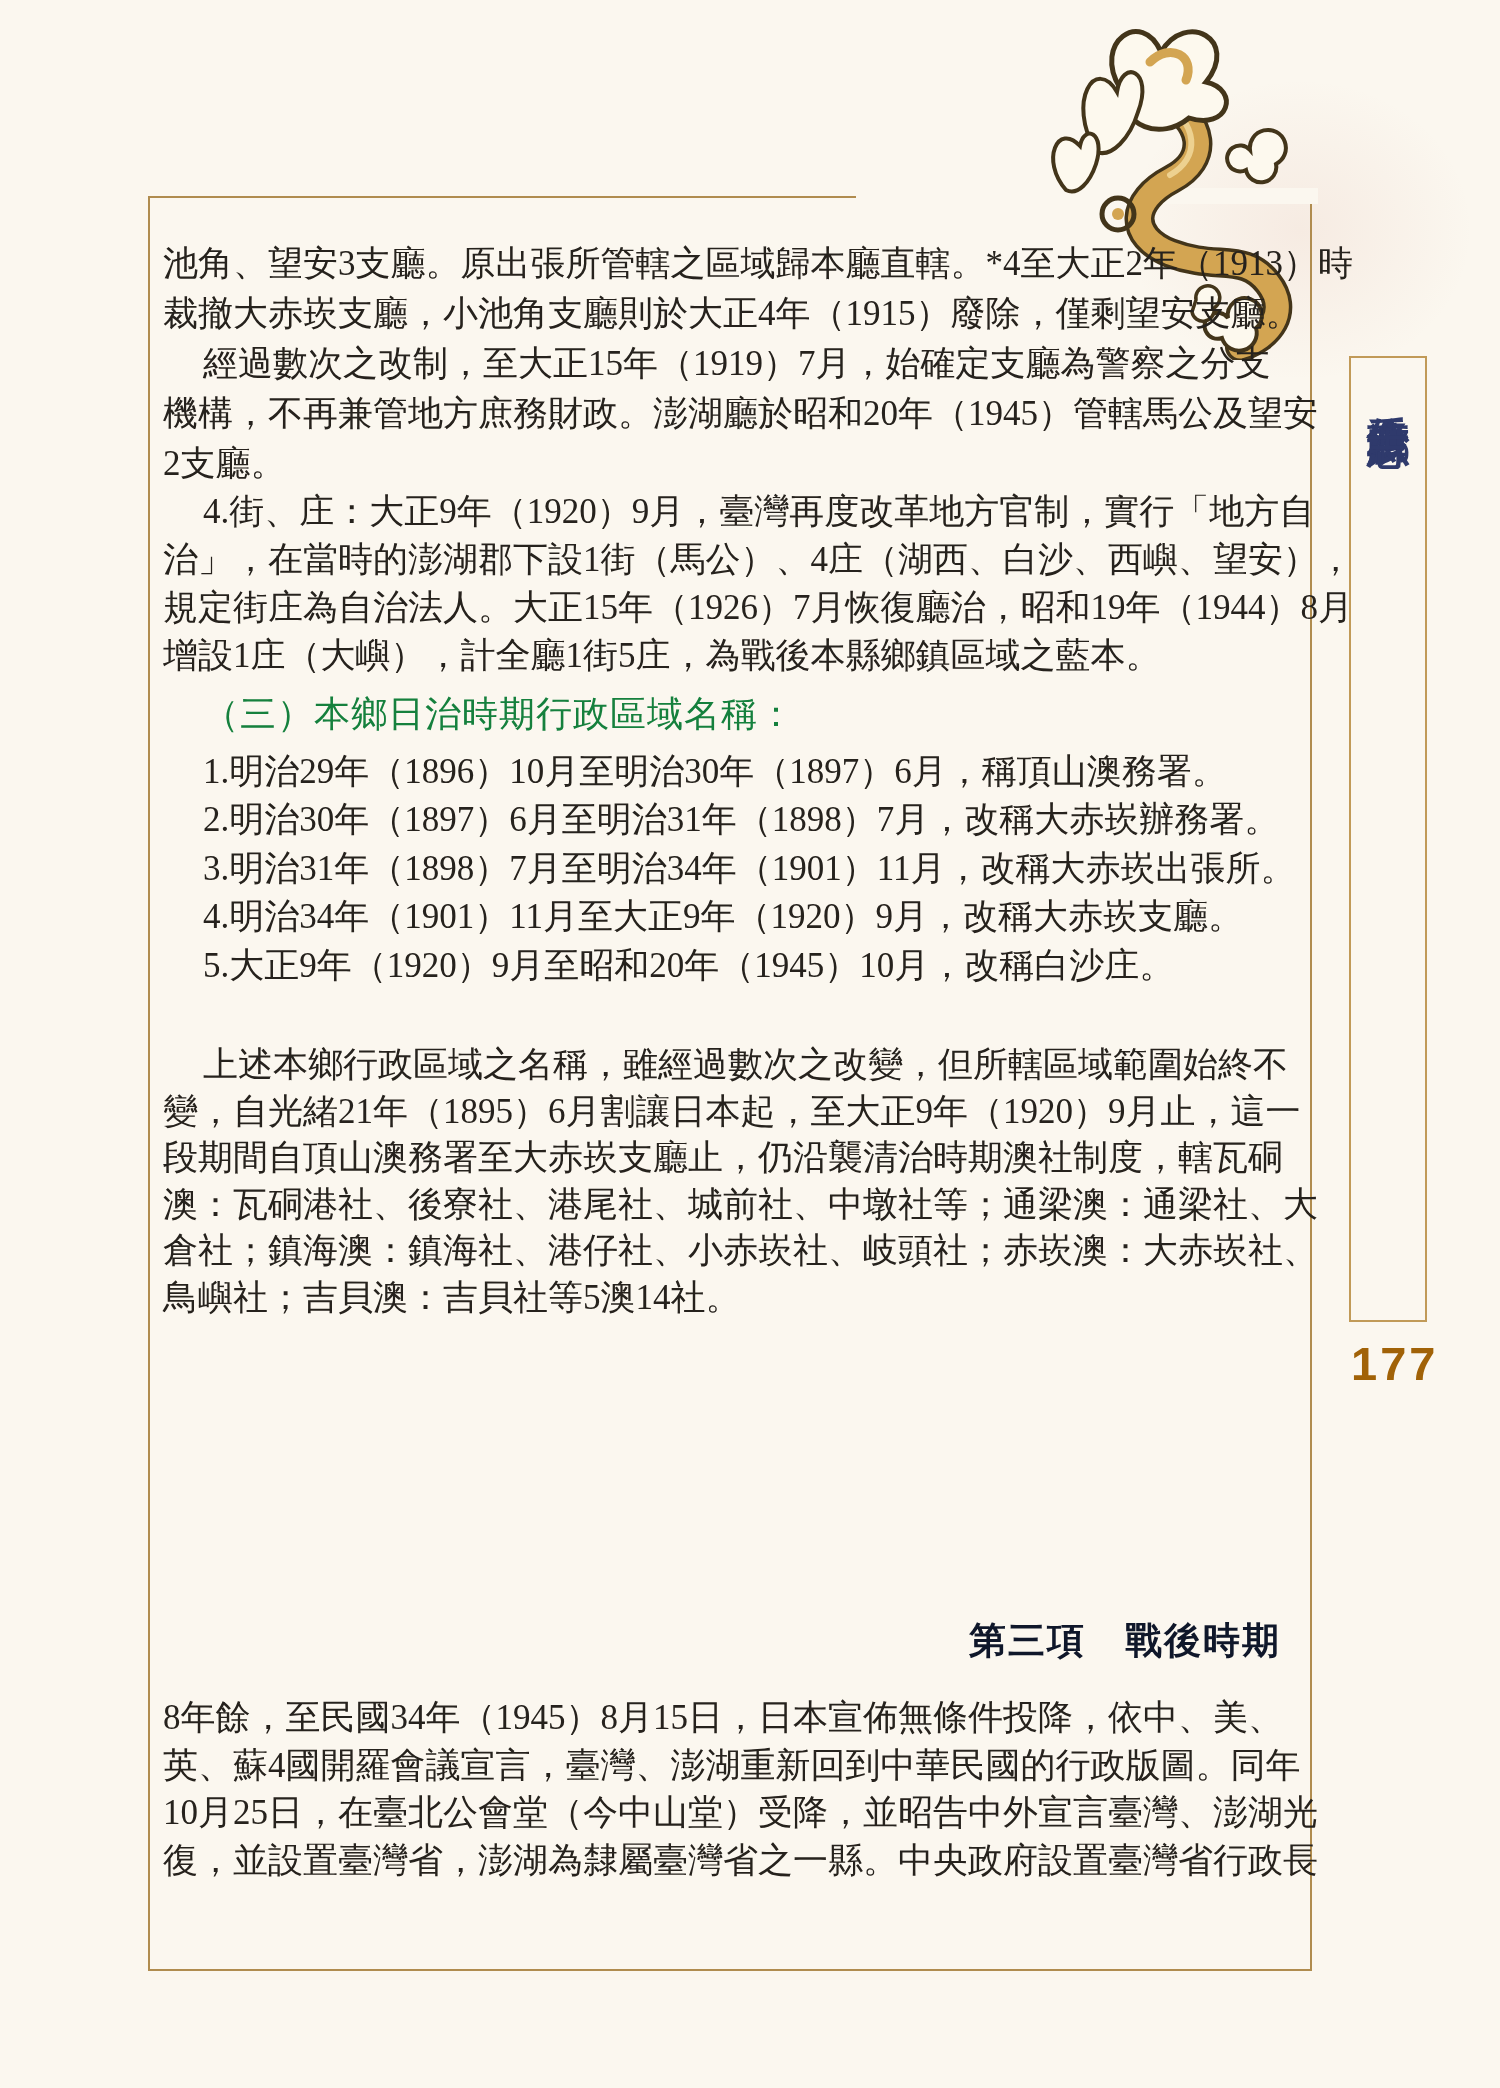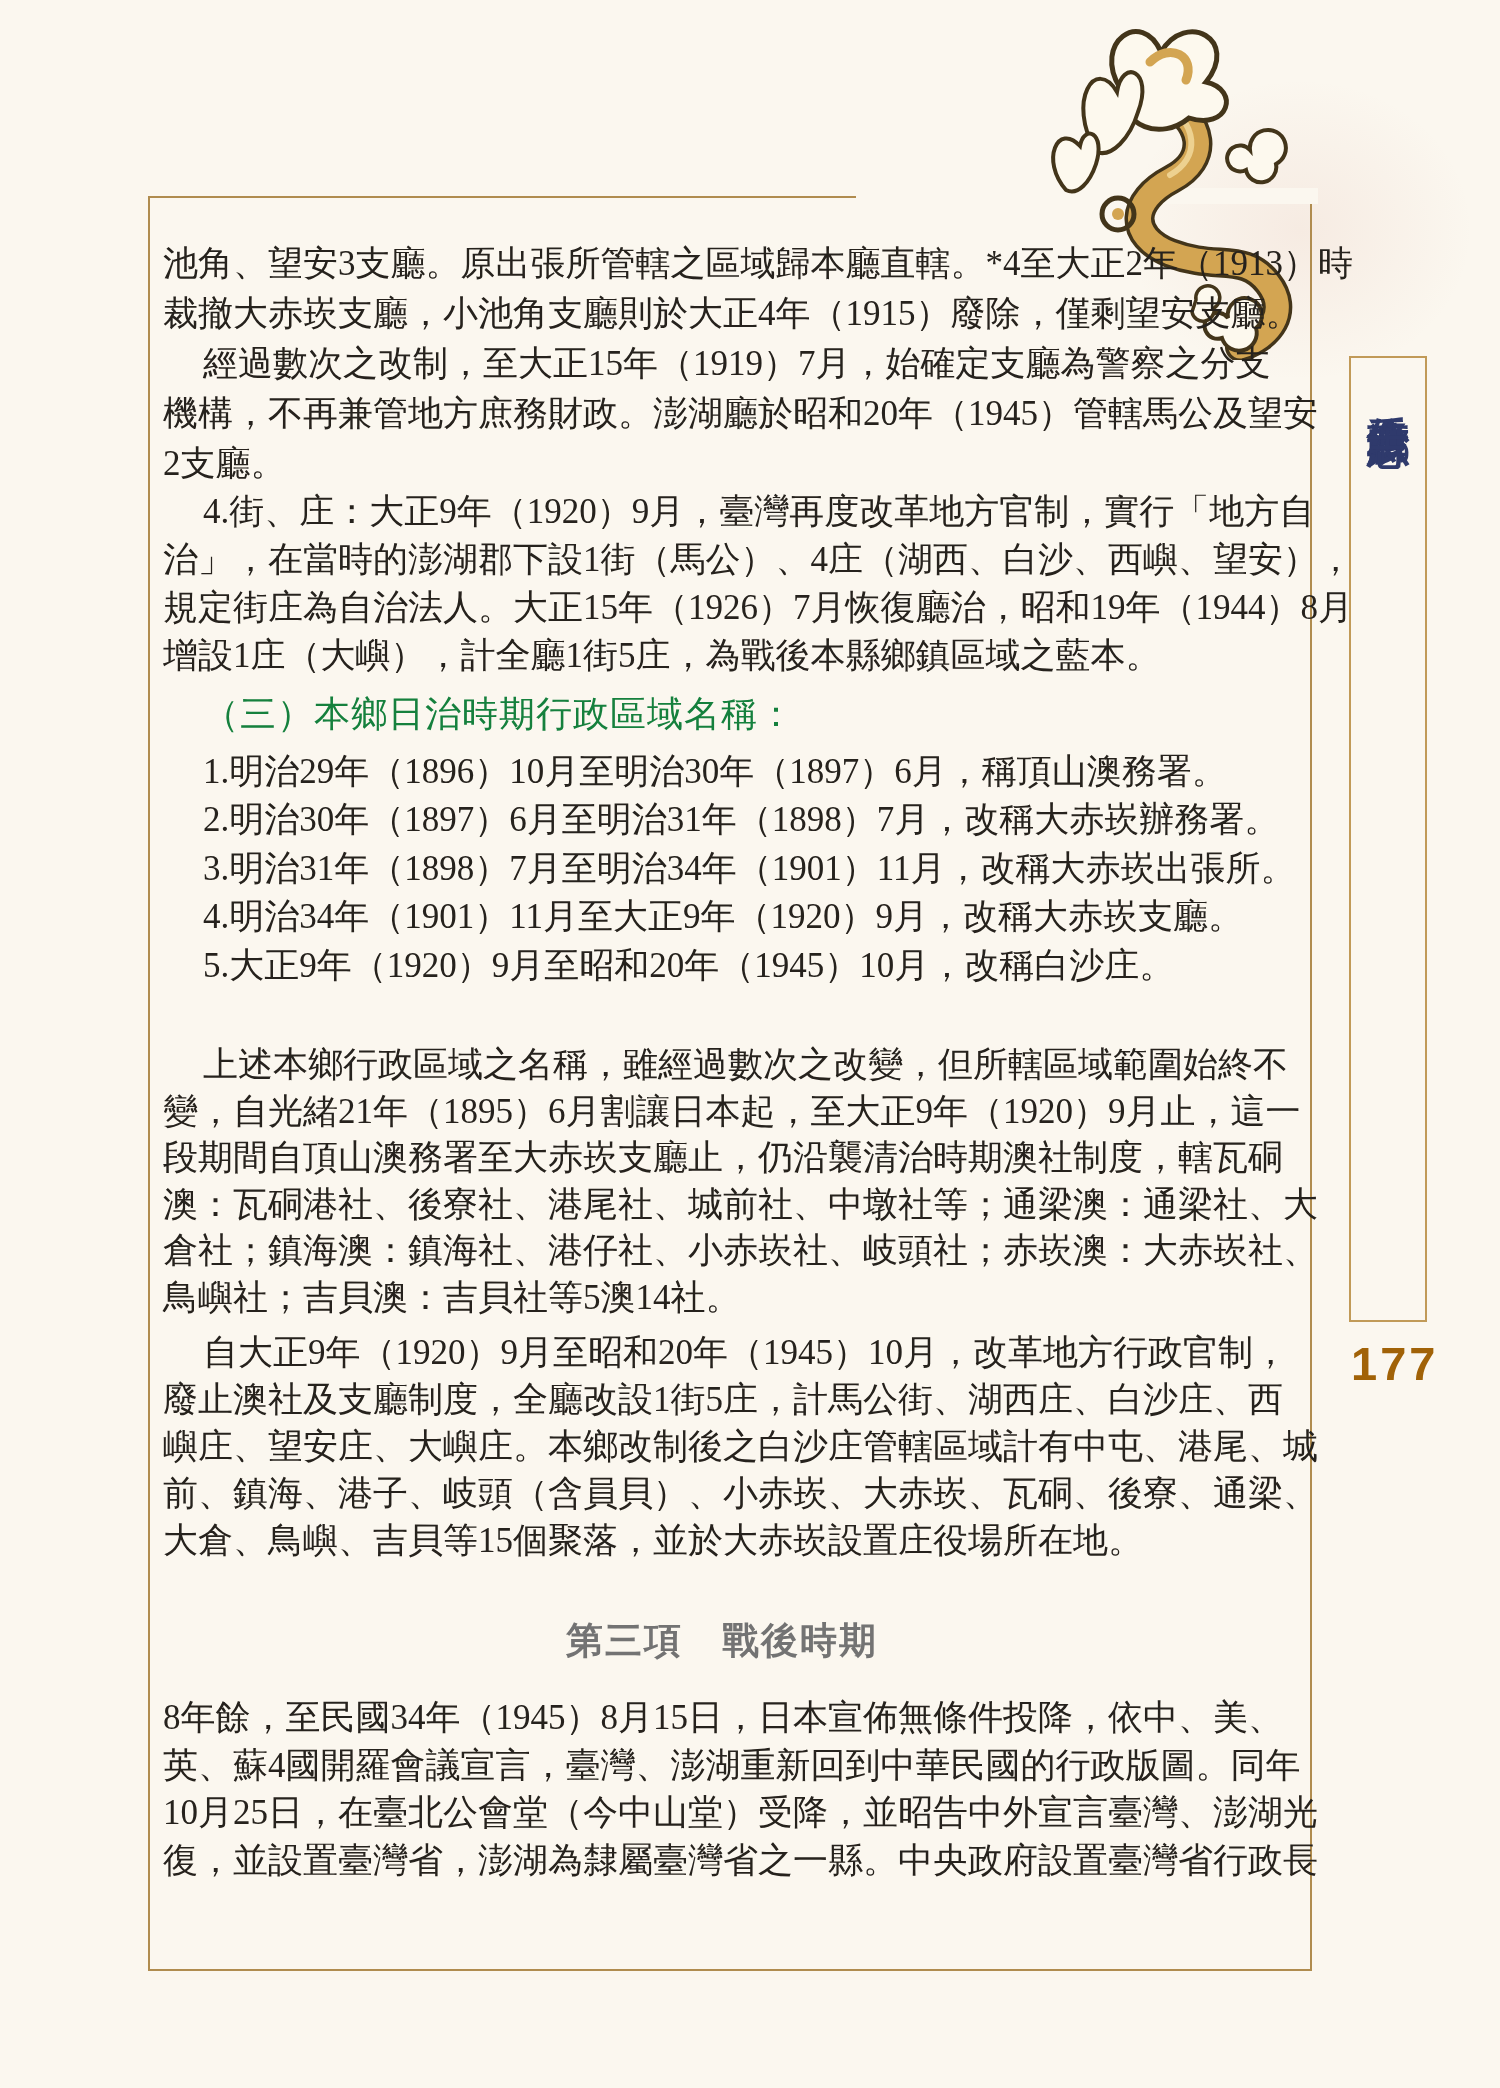--- a/index.html
+++ b/index.html
@@ -34,23 +34,23 @@
   .lh465 .line{line-height:46.5px;height:46.5px;}
   .lh47 .line{line-height:47px;height:47px;}
   .lh475 .line{line-height:47.5px;height:47.5px;}
   .ind{padding-left:40px;}
   .subheading{
     position:absolute;left:203px;top:690px;
     font-family:"Liberation Sans","DejaVu Sans",sans-serif;
     font-weight:400;font-size:36px;color:#15803d;letter-spacing:1px;white-space:pre;
   }
   .section-heading{
-    position:absolute;left:163px;top:1616px;width:1118px;text-align:center;
+    position:absolute;left:163px;top:1616px;width:1118px;text-align:right;
     font-family:"Liberation Sans","DejaVu Sans",sans-serif;
-    font-weight:700;font-size:37px;color:#737373;letter-spacing:2px;white-space:pre;
+    font-weight:700;font-size:37px;color:#0f172a;letter-spacing:2px;white-space:pre;
   }
   .title-box{
     position:absolute;left:1349px;top:356px;width:78px;height:966px;
     border:2px solid #c19a58;box-sizing:border-box;background:#fbf7ef;
   }
   .vtitle{
     position:absolute;top:24px;left:50%;transform:translateX(-50%);
     writing-mode:vertical-rl;text-orientation:upright;
     font-family:"Liberation Serif","DejaVu Serif",serif;
     font-weight:700;font-size:42px;line-height:1;letter-spacing:2px;
@@ -123,27 +123,20 @@
 
   <div class="text-block lh465" style="top:1042px">
     <div class="line ind">上述本鄉行政區域之名稱，雖經過數次之改變，但所轄區域範圍始終不</div>
     <div class="line">變，自光緒21年（1895）6月割讓日本起，至大正9年（1920）9月止，這一</div>
     <div class="line">段期間自頂山澳務署至大赤崁支廳止，仍沿襲清治時期澳社制度，轄瓦硐</div>
     <div class="line">澳：瓦硐港社、後寮社、港尾社、城前社、中墩社等；通梁澳：通梁社、大</div>
     <div class="line">倉社；鎮海澳：鎮海社、港仔社、小赤崁社、岐頭社；赤崁澳：大赤崁社、</div>
     <div class="line">鳥嶼社；吉貝澳：吉貝社等5澳14社。</div>
   </div>
 
-  <div class="text-block lh47" style="top:1329px">
-    <div class="line ind">自大正9年（1920）9月至昭和20年（1945）10月，改革地方行政官制，</div>
-    <div class="line">廢止澳社及支廳制度，全廳改設1街5庄，計馬公街、湖西庄、白沙庄、西</div>
-    <div class="line">嶼庄、望安庄、大嶼庄。本鄉改制後之白沙庄管轄區域計有中屯、港尾、城</div>
-    <div class="line">前、鎮海、港子、岐頭（含員貝）、小赤崁、大赤崁、瓦硐、後寮、通梁、</div>
-    <div class="line">大倉、鳥嶼、吉貝等15個聚落，並於大赤崁設置庄役場所在地。</div>
-  </div>
 
   <div class="section-heading">第三項　戰後時期</div>
 
   <div class="text-block lh475" style="top:1694px">
     <div class="line">8年餘，至民國34年（1945）8月15日，日本宣佈無條件投降，依中、美、</div>
     <div class="line">英、蘇4國開羅會議宣言，臺灣、澎湖重新回到中華民國的行政版圖。同年</div>
     <div class="line">10月25日，在臺北公會堂（今中山堂）受降，並昭告中外宣言臺灣、澎湖光</div>
     <div class="line">復，並設置臺灣省，澎湖為隸屬臺灣省之一縣。中央政府設置臺灣省行政長</div>
   </div>
 

